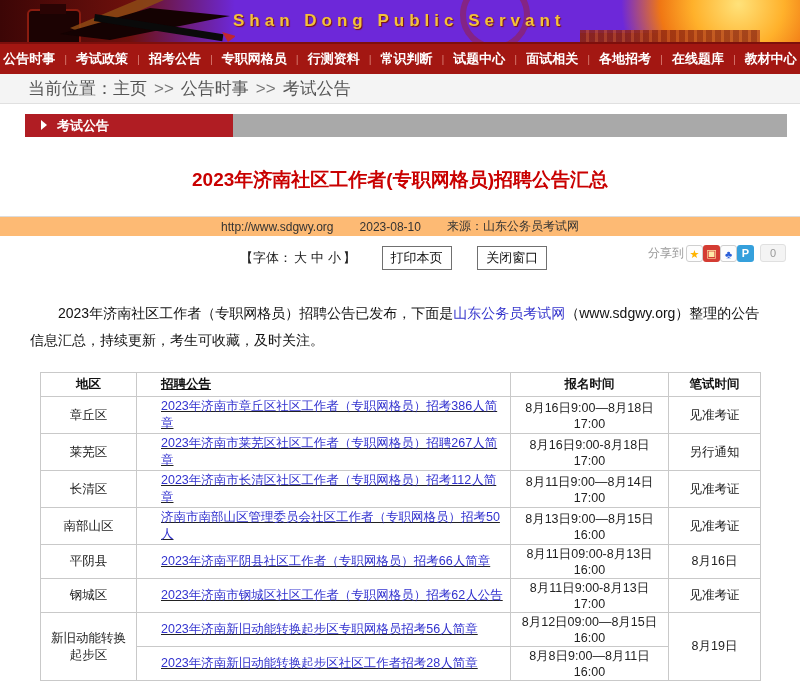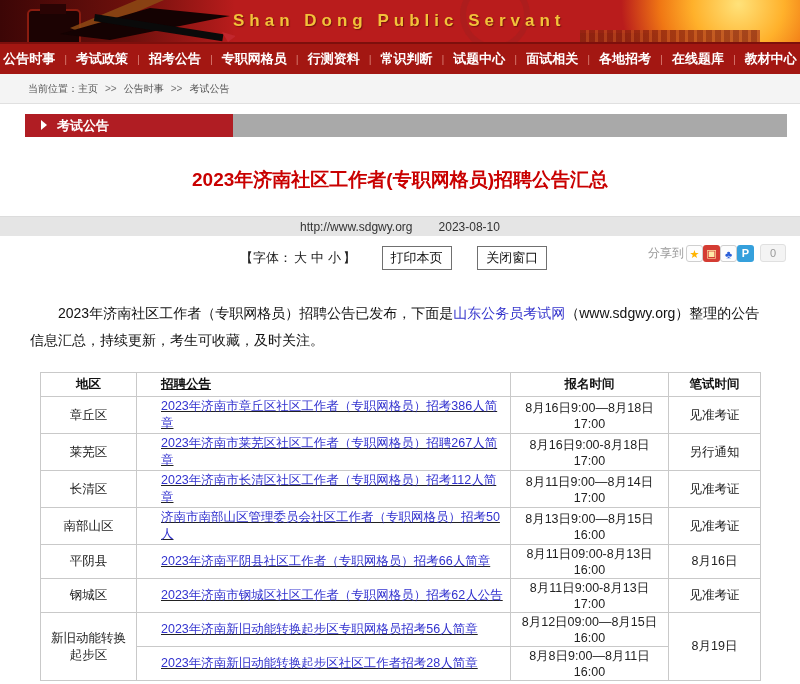--- a/index.html
+++ b/index.html
@@ -1,20 +1,20 @@
 <!DOCTYPE html>
 <html><head>
 <meta charset="utf-8">
 <style>
   * { margin:0; padding:0; box-sizing:border-box; }
   html,body { width:800px; height:684px; overflow:hidden; background:#fff;
     font-family:"Liberation Sans","DejaVu Sans",sans-serif; }
 
   
-  .banner { position:relative; height:42px; background:#b91c1c; overflow:hidden; }
+  .banner { position:relative; height:42px; background:#6d28d9; overflow:hidden; }
   .banner .swirl { position:absolute; border:6px solid rgba(160,30,30,.45); border-radius:50%; }
   .banner .sw1 { width:70px; height:70px; left:460px; top:-20px; }
   .banner-left { position:absolute; left:0; top:0; width:235px; height:42px;
     background:linear-gradient(90deg,#3c0606 0%, #6d100c 55%, rgba(109,16,12,0) 100%); }
   .banner-title { position:absolute; left:233px; top:11px; color:#f2c23a; font-weight:bold;
     font-size:17px; letter-spacing:5px; text-shadow:1px 1px 1px #7a1010; white-space:nowrap; }
   .banner-right { position:absolute; right:0; top:0; width:220px; height:42px;
     background:
       radial-gradient(circle at 72% 10%, #ffe27a 0%, #ffb12b 28%, #f07714 48%, rgba(193,39,45,0) 72%),
       linear-gradient(0deg, rgba(110,20,8,.55) 0 9px, rgba(193,39,45,0) 9px);
@@ -23,34 +23,34 @@
     background:repeating-linear-gradient(90deg,#8f2510 0 6px, #b5441c 6px 9px); opacity:.8; }
 
   
   .nav { height:32px; background:#a31712; border-top:2px solid #7d0f0c;
     display:flex; align-items:center; justify-content:center; }
   .nav-item { color:#fff; font-size:13px; font-weight:bold; padding:0 9px; cursor:pointer; white-space:nowrap; }
   .nav-sep { color:#d77a70; font-size:11px; }
 
   
   .crumbbar { height:30px; background:#f4f4f4; border-bottom:1px solid #e0e0e0;
-    display:flex; align-items:center; padding-left:28px; font-size:10px; color:#555; }
+    display:flex; align-items:center; padding-left:28px; font-size:17px; color:#555; }
   .crumbbar a { color:#555; text-decoration:none; cursor:pointer; }
   .crumb-sep { margin:0 7px; color:#777; }
 
   
   .tabrow { margin:10px 13px 0 25px; height:23px; background:#a9a9a9; display:flex; }
   .tab { width:208px; height:23px; background:#b01d23; color:#fff; font-size:13px; font-weight:bold;
     display:flex; align-items:center; padding-left:32px; cursor:pointer; position:relative; }
   .tab .arrow { position:absolute; left:16px; top:6px; width:0; height:0;
     border-left:6px solid #fff; border-top:5px solid transparent; border-bottom:5px solid transparent; }
 
   
   .art-title { margin-top:30px; text-align:center; color:#c90000; font-size:19px; font-weight:bold; }
-  .srcbar { margin-top:23px; height:20px; background:#e5e5e5; border-top:1px solid #dcdcdc;
+  .srcbar { margin-top:23px; height:20px; background:#fdba74; border-top:1px solid #dcdcdc;
     display:flex; align-items:center; justify-content:center; gap:26px; font-size:12px; color:#333; }
   .ctrlrow { position:relative; height:34px; margin-top:6px; }
   .ctrl-center { position:absolute; left:0; right:13px; top:4px; text-align:center; font-size:13px; color:#222; }
   .fontsize a { color:#222; text-decoration:none; margin:0 2px; cursor:pointer; }
   .btn { display:inline-block; border:1px solid #707070; background:#fff; font-size:13px;
     padding:2px 8px; margin-left:22px; cursor:pointer; color:#111; }
   .sharebox { position:absolute; right:14px; top:2px; display:flex; align-items:center; }
   .share-label { font-size:12px; color:#999; margin-right:2px; }
   .sicon { width:17px; height:17px; border-radius:3px; font-size:11px; line-height:17px;
     text-align:center; cursor:pointer; font-weight:bold; }
@@ -139,20 +139,21 @@
     <span class="arrow"></span>
     <span>考试公告</span>
   </div>
 </div>
 
 <div class="art-title">2023年济南社区工作者(专职网格员)招聘公告汇总</div>
 
 <div class="srcbar">
   <span>http://www.sdgwy.org</span>
   <span>2023-08-10</span>
+  <span>来源：山东公务员考试网</span>
 </div>
 
 <div class="ctrlrow">
   <div class="ctrl-center">
     <span class="fontsize"><span>【字体：</span><a>大</a><a>中</a><a>小</a><span>】</span></span>
     <span class="btn">打印本页</span>
     <span class="btn">关闭窗口</span>
   </div>
   <div class="sharebox">
     <span class="share-label">分享到</span>

